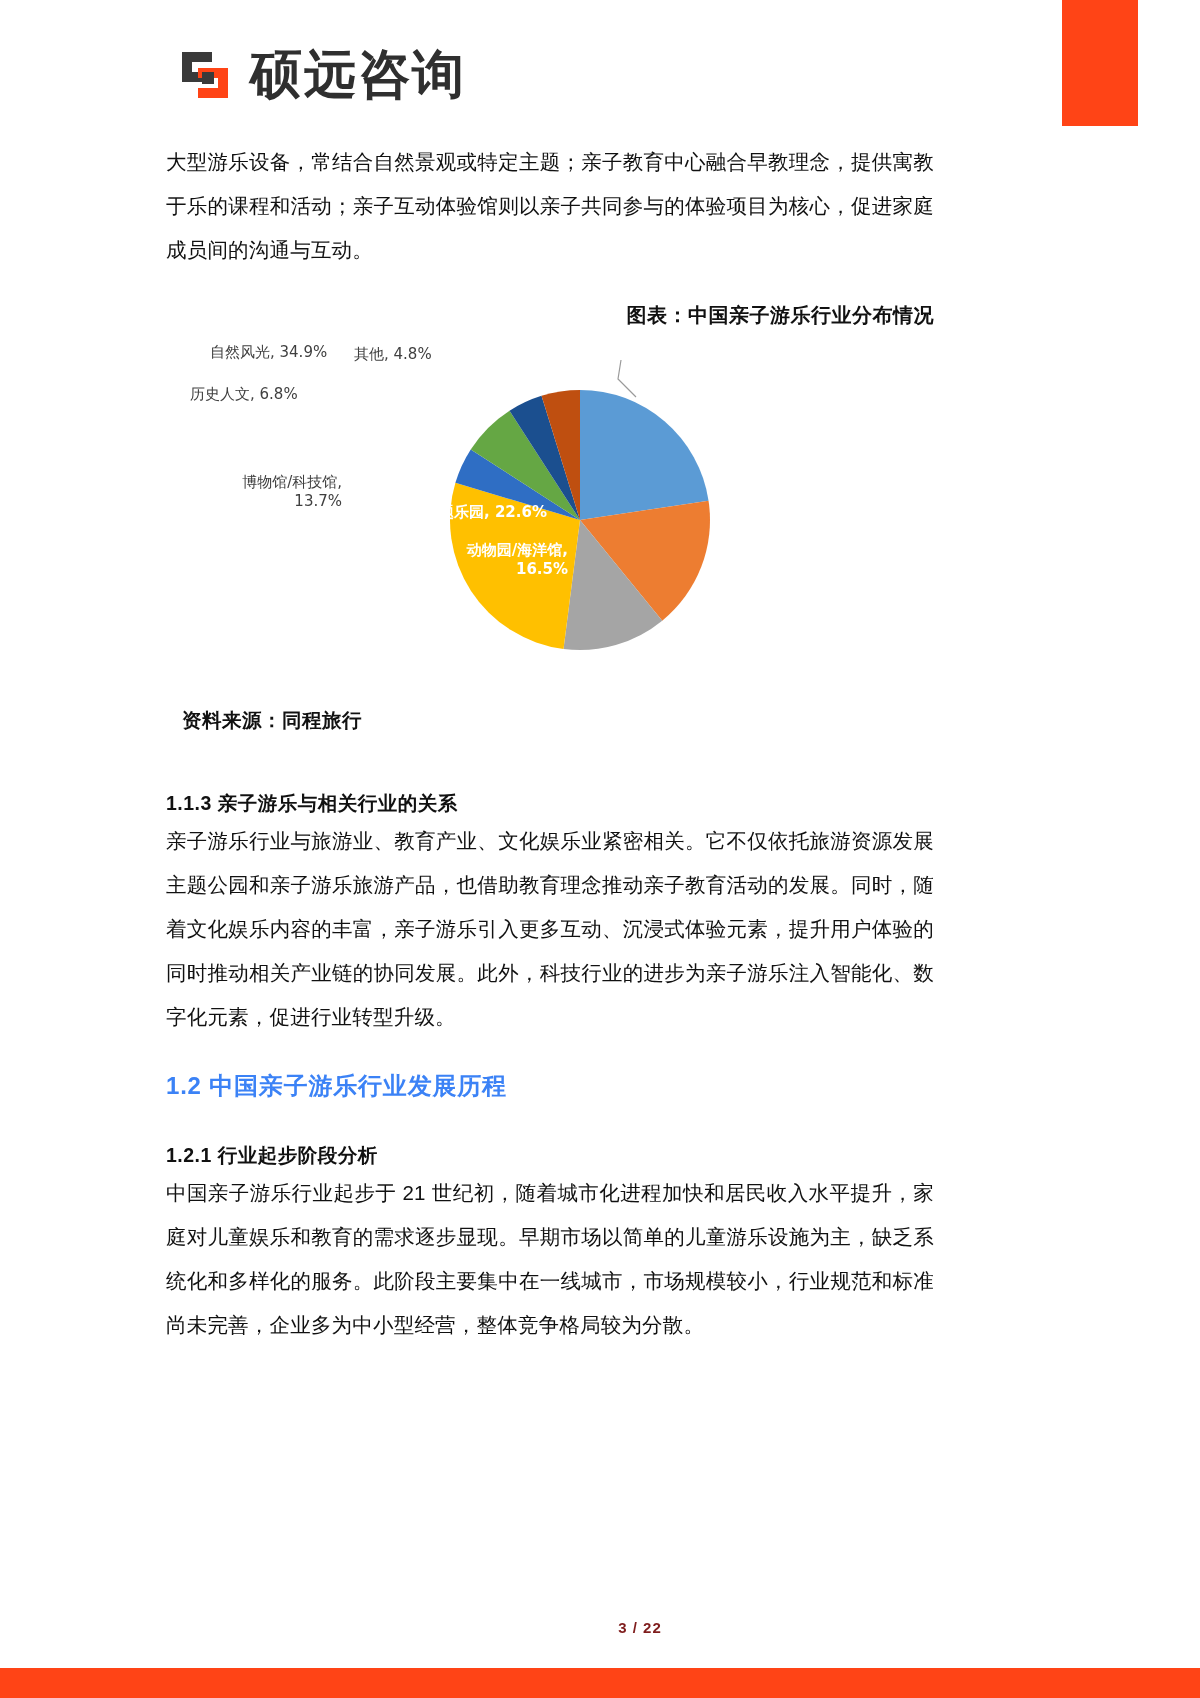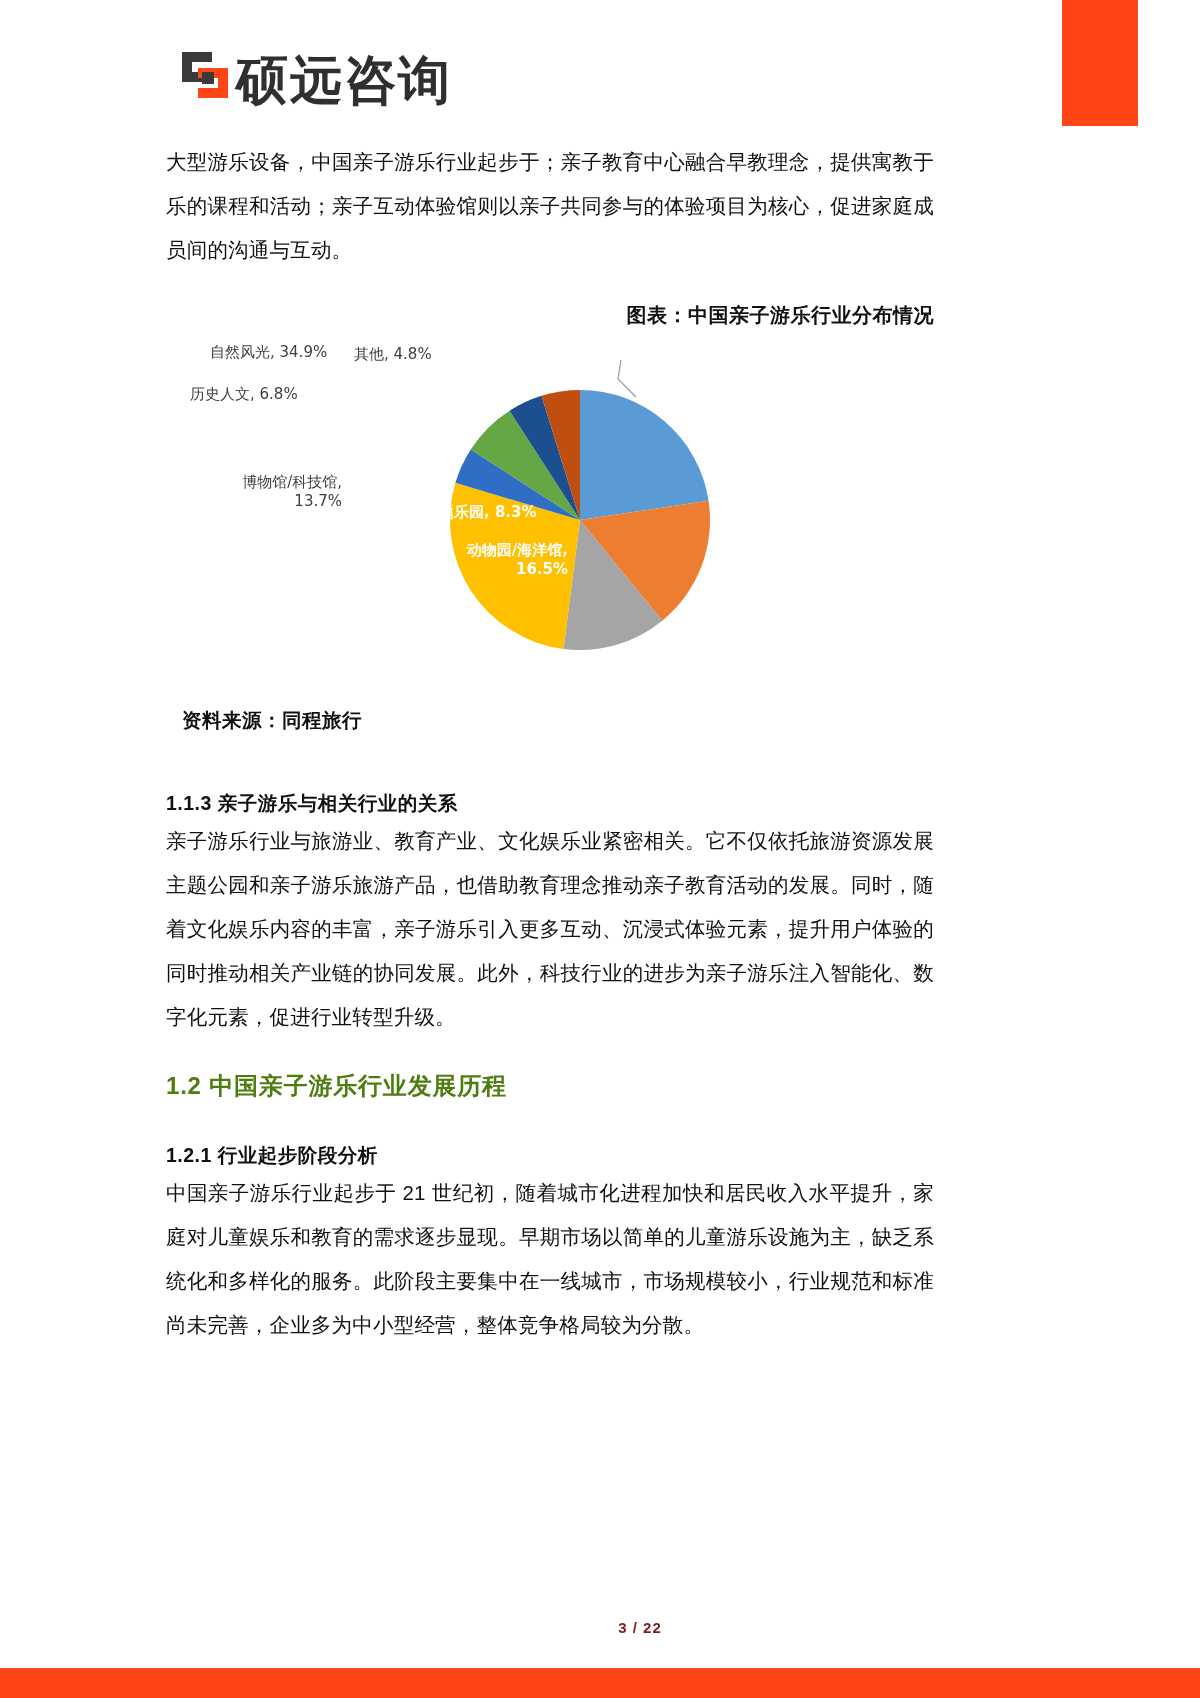--- a/index.html
+++ b/index.html
@@ -50,21 +50,22 @@
     height: 10px;
     background: #ffffff;
   }
 
   
   .logo-wrap {
     position: absolute;
     left: 178px;
     top: 48px;
     display: flex;
-    align-items: flex-end;
+    align-items: flex-start;
+    gap: 14px;
   }
   .logo-mark {
     position: relative;
     width: 58px;
     height: 58px;
   }
   .logo-mark svg { display: block; }
   .logo-text {
     font-family: "DejaVu Sans", "Liberation Sans", sans-serif;
     font-size: 52px;
@@ -103,21 +104,21 @@
     font-weight: 700;
     margin: 0 0 2px 0;
     letter-spacing: 0.5px;
     color: #111;
   }
   h3.sec-head {
     font-size: 24px;
     font-weight: 700;
     margin: 0;
     letter-spacing: 0.8px;
-    color: #4d7c0f;
+    color: #3b82f6;
   }
 
   .spacer-sm { height: 26px; }
   .spacer-md { height: 40px; }
 
   
   .chart-block {
     position: relative;
     width: 768px;
     margin: 0;
@@ -181,21 +182,21 @@
         <path d="M4 4 H34 V14 H14 V24 H30 V34 H4 Z" fill="#3a3a3a"></path>
         <path d="M20 20 H50 V50 H20 V40 H40 V30 H20 Z" fill="#ff4416"></path>
         <path d="M24 24 H36 V36 H24 Z" fill="#3a3a3a"></path>
       </svg>
     </div>
     <div class="logo-text">硕远咨询</div>
   </div>
 
   <div class="content">
 
-    <p class="body">大型游乐设备，中国亲子游乐行业起步于；亲子教育中心融合早教理念，提供寓教于乐的课程和活动；亲子互动体验馆则以亲子共同参与的体验项目为核心，促进家庭成员间的沟通与互动。</p>
+    <p class="body">大型游乐设备，常结合自然景观或特定主题；亲子教育中心融合早教理念，提供寓教于乐的课程和活动；亲子互动体验馆则以亲子共同参与的体验项目为核心，促进家庭成员间的沟通与互动。</p>
 
     <div class="spacer-sm"></div>
 
     <div class="chart-block">
       <div class="chart-title">图表：中国亲子游乐行业分布情况</div>
 
       <div class="chart-canvas">
         <svg width="768" height="330" viewBox="0 0 768 330">
 
           <g transform="translate(414,185)">
@@ -225,21 +226,21 @@
 
         <div class="pie-label" style="left: 188px; top: 10px;">其他, 4.8%</div>
 
         <div class="pie-label" style="left: 24px; top: 50px;">历史人文, 6.8%</div>
 
         <div class="pie-label center-2" style="left: 0px; top: 138px; width: 176px;">
           <span>博物馆/科技馆,</span><br>
           <span>13.7%</span>
         </div>
 
-        <div class="pie-label inner" style="left: 258px; top: 168px;">主题乐园, 8.3%</div>
+        <div class="pie-label inner" style="left: 258px; top: 168px;">主题乐园, 22.6%</div>
 
         <div class="pie-label inner center-2" style="left: 272px; top: 206px; width: 130px;">
           <span>动物园/海洋馆,</span><br>
           <span>16.5%</span>
         </div>
 
         <div class="pie-label inner center-2" style="left: 204px; top: 272px; width: 110px;">
           <span>城市休闲观</span><br>
           <span>光, 15.7%</span>
         </div>

